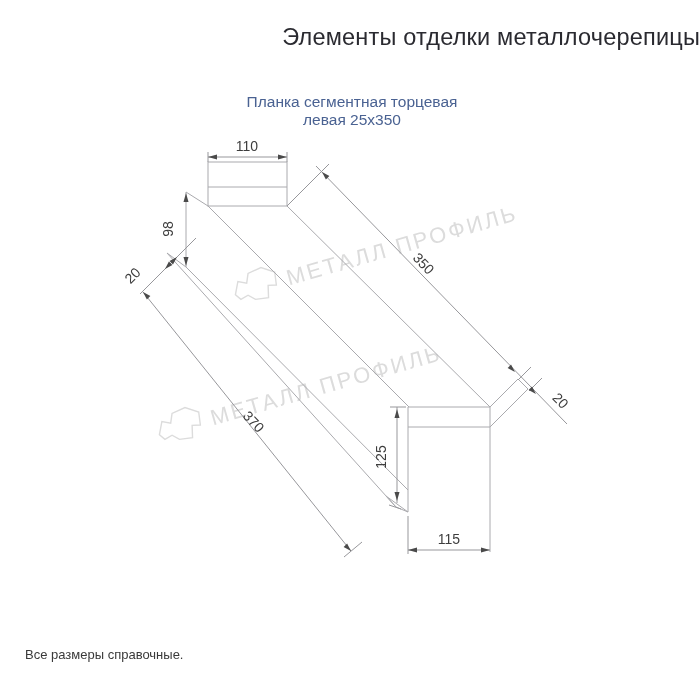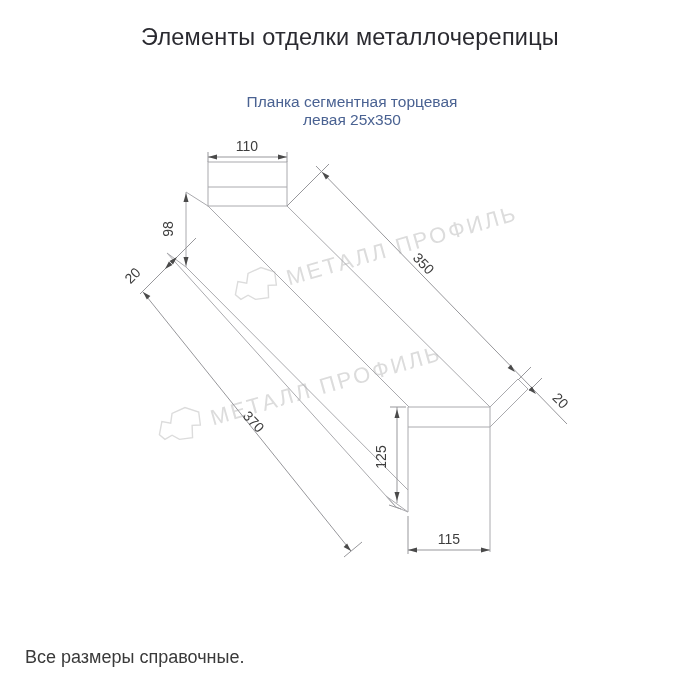--- a/index.html
+++ b/index.html
@@ -3,25 +3,25 @@
 <meta charset="utf-8">
 <style>
   :root{
     --title-color:#2a2a30; --subtitle-color:#4a6292; --line-color:#aaaaae;
     --dim-color:#97979b; --dimtext-color:#3d3d3d; --arrow-color:#4a4a4a;
     --wm-color:#dcdcdc; --footer-color:#3a3a3a; --bg:#ffffff;
   }
   html,body{margin:0;padding:0;}
   body{background:#fff;font-family:"Liberation Sans", sans-serif;}
   .stage{position:relative;width:700px;height:700px;background:var(--bg);overflow:hidden;}
-  .title{position:absolute;top:24px;left:0;width:700px;text-align:center;
+  .title{position:absolute;top:24px;left:0;width:700px;text-align:right;
          font-size:23.5px;color:var(--title-color);letter-spacing:.2px;}
   .subtitle{position:absolute;top:93px;left:0;width:704px;text-align:center;
             font-size:15.5px;line-height:18px;color:var(--subtitle-color);}
-  .footer{position:absolute;left:25px;font-size:18px;color:var(--footer-color);}
+  .footer{position:absolute;left:25px;font-size:13px;color:var(--footer-color);}
   .f1{top:647px;} .f2{top:665px;}
   svg{position:absolute;left:0;top:0;}
   .shape{stroke:var(--line-color);stroke-width:1;fill:none;}
   .dim{stroke:var(--dim-color);stroke-width:1;fill:none;}
   .arrow{fill:var(--arrow-color);stroke:none;}
   .dimtext{fill:var(--dimtext-color);font-size:14px;font-family:"Liberation Sans",sans-serif;}
   .wm-text{fill:var(--wm-color);font-size:22px;letter-spacing:2.5px;font-family:"Liberation Sans",sans-serif;}
   .wm-logo{stroke:var(--wm-color);stroke-width:1.4;fill:none;}
 </style>
 </head>

